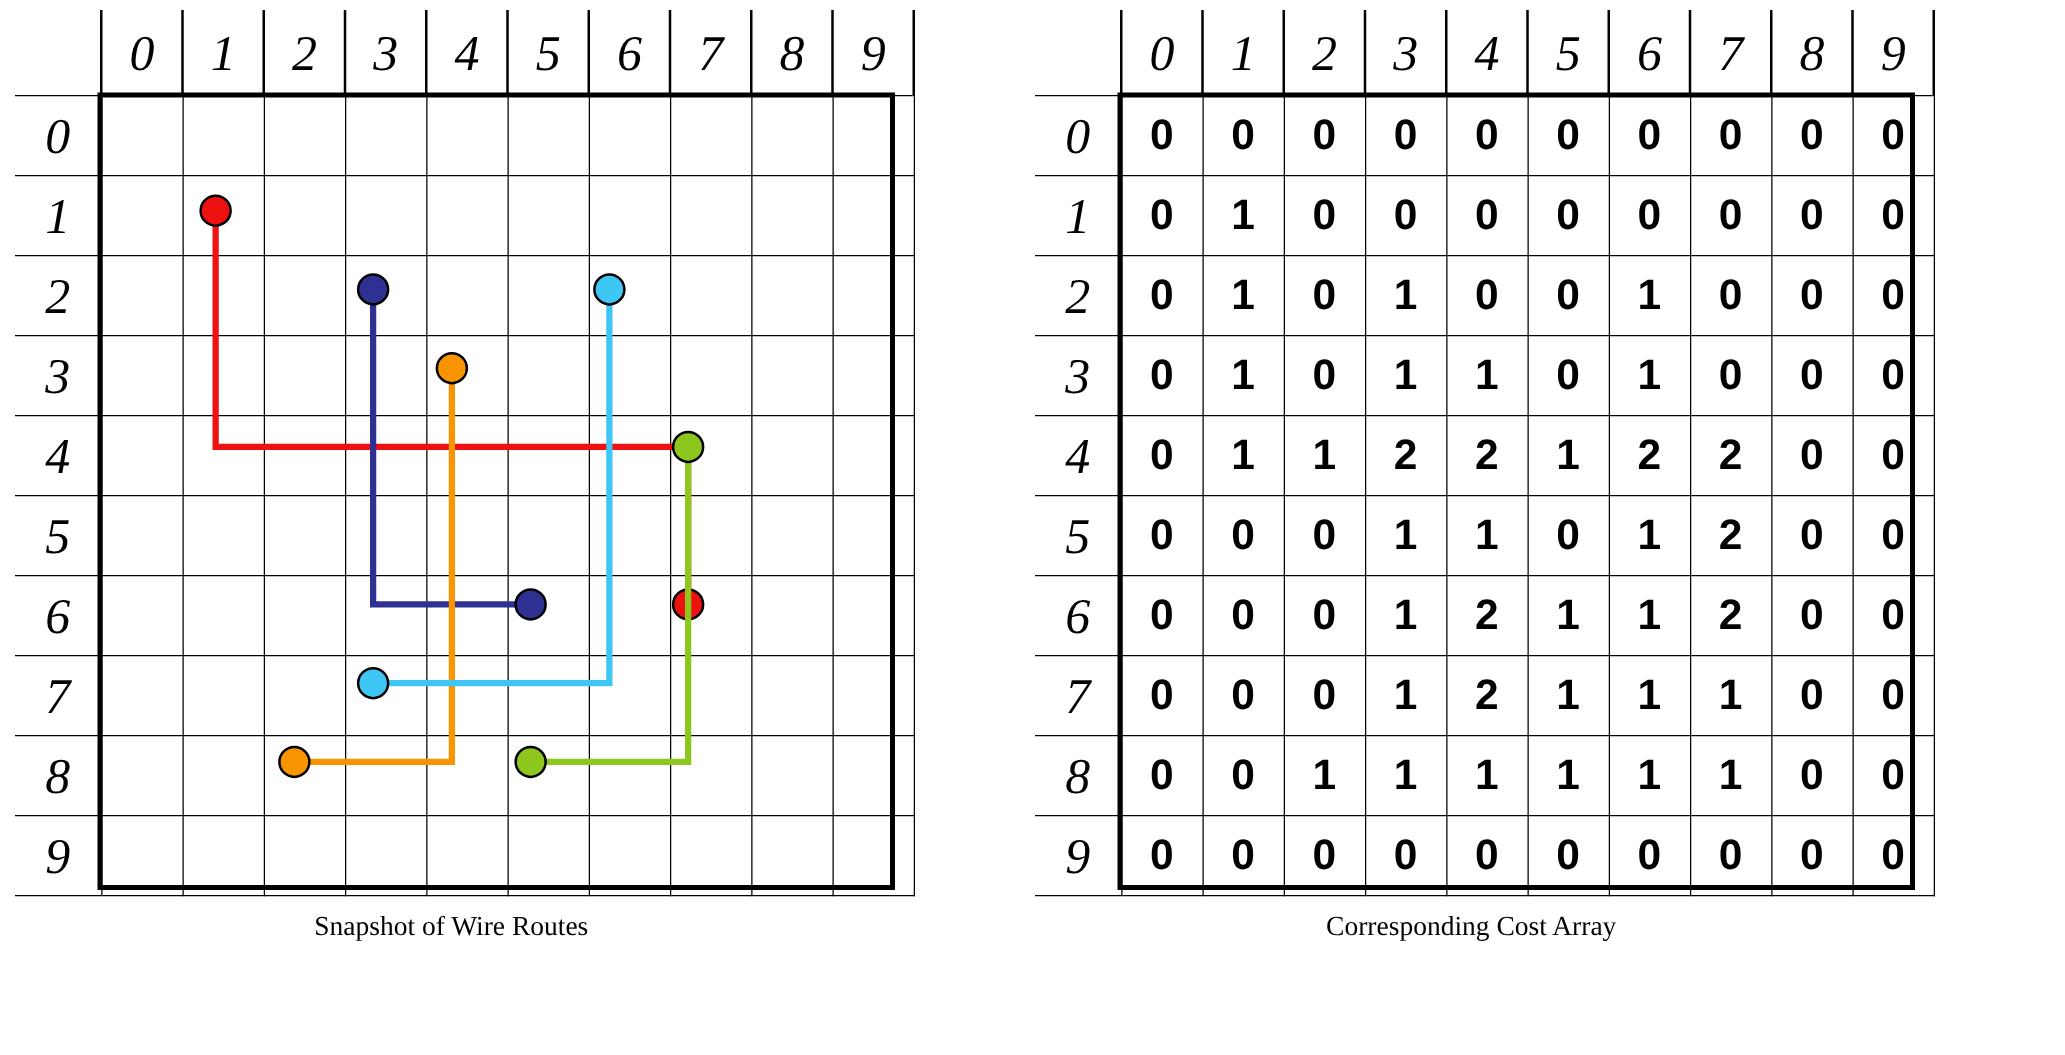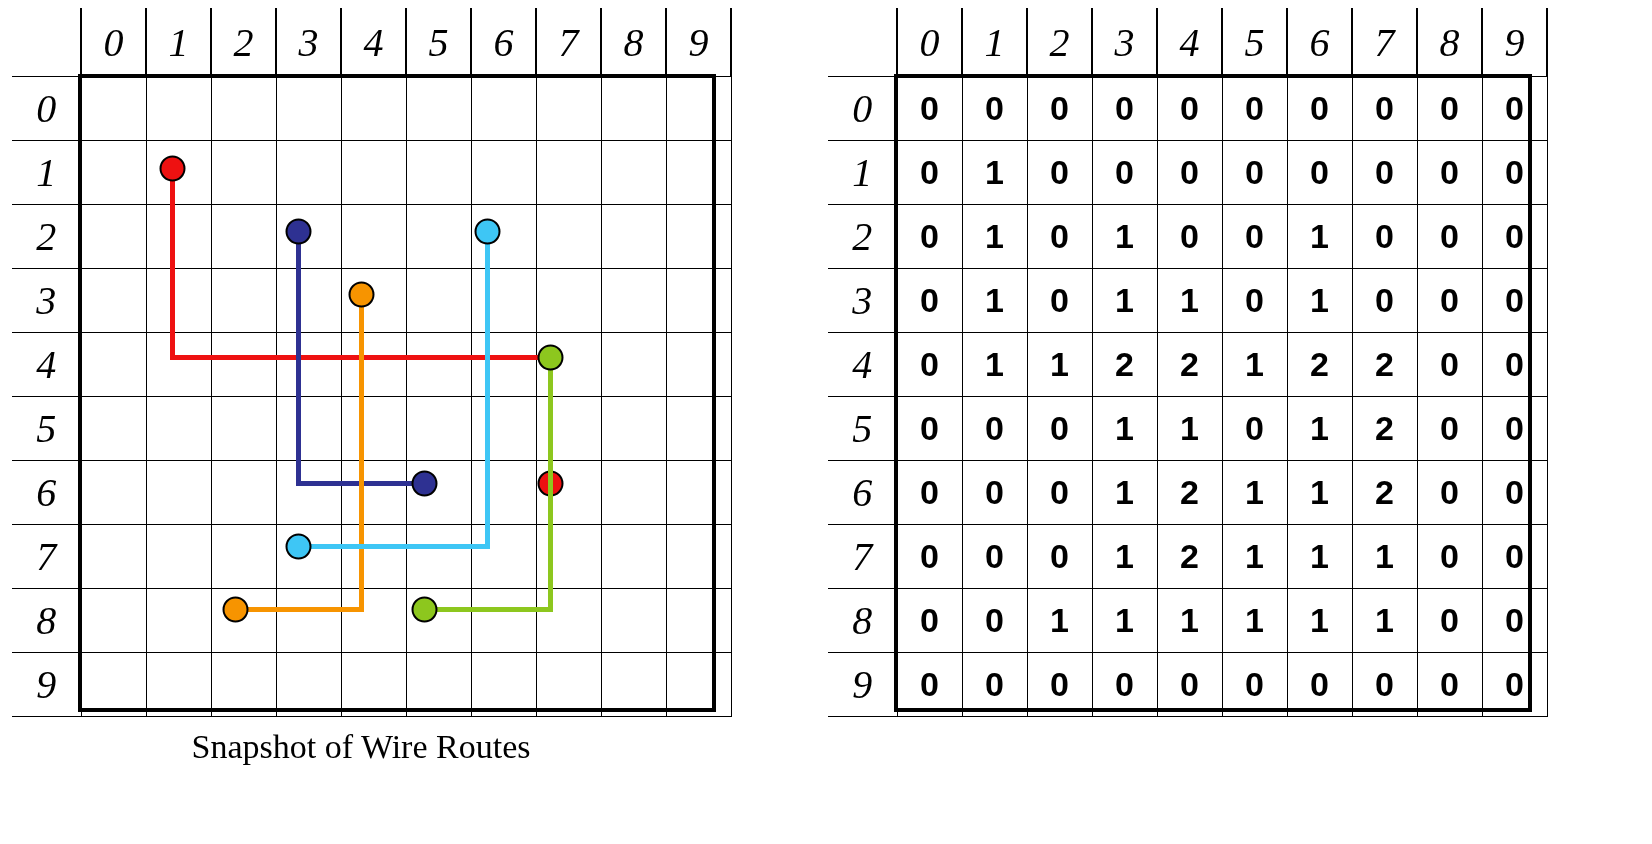--- a/index.html
+++ b/index.html
@@ -51,21 +51,21 @@
   }
 
   
   .wirelayer{position:absolute;left:0;top:0;pointer-events:none;}
 
   .caption{
     position:absolute;
     width:100%;
     text-align:center;
     font-family:"Liberation Serif",serif;
-    font-size:34px;
+    font-size:22px;
     color:#000;
     white-space:nowrap;
   }
 </style>
 </head>
 <body>
 
 <div id="root">
 
   <div class="panel" id="panel-left" style="left:12px; top:8px;">
@@ -397,15 +397,16 @@
               <td class="cell">0</td>
               <td class="cell">0</td>
               <td class="cell">0</td>
               <td class="cell">0</td>
               <td class="cell">0</td>
             </tr>
           </tbody>
       </table>
       <div class="gridbody-border" id="right-border" style="left: 66px; top: 66px; width: 630px; height: 630px;"></div>
     </div>
+    <div class="caption" id="right-caption" style="top: 720px; left: 0px; width: 698px;">Corresponding Cost Array</div>
   </div>
 
 </div>
 
 </body></html>

